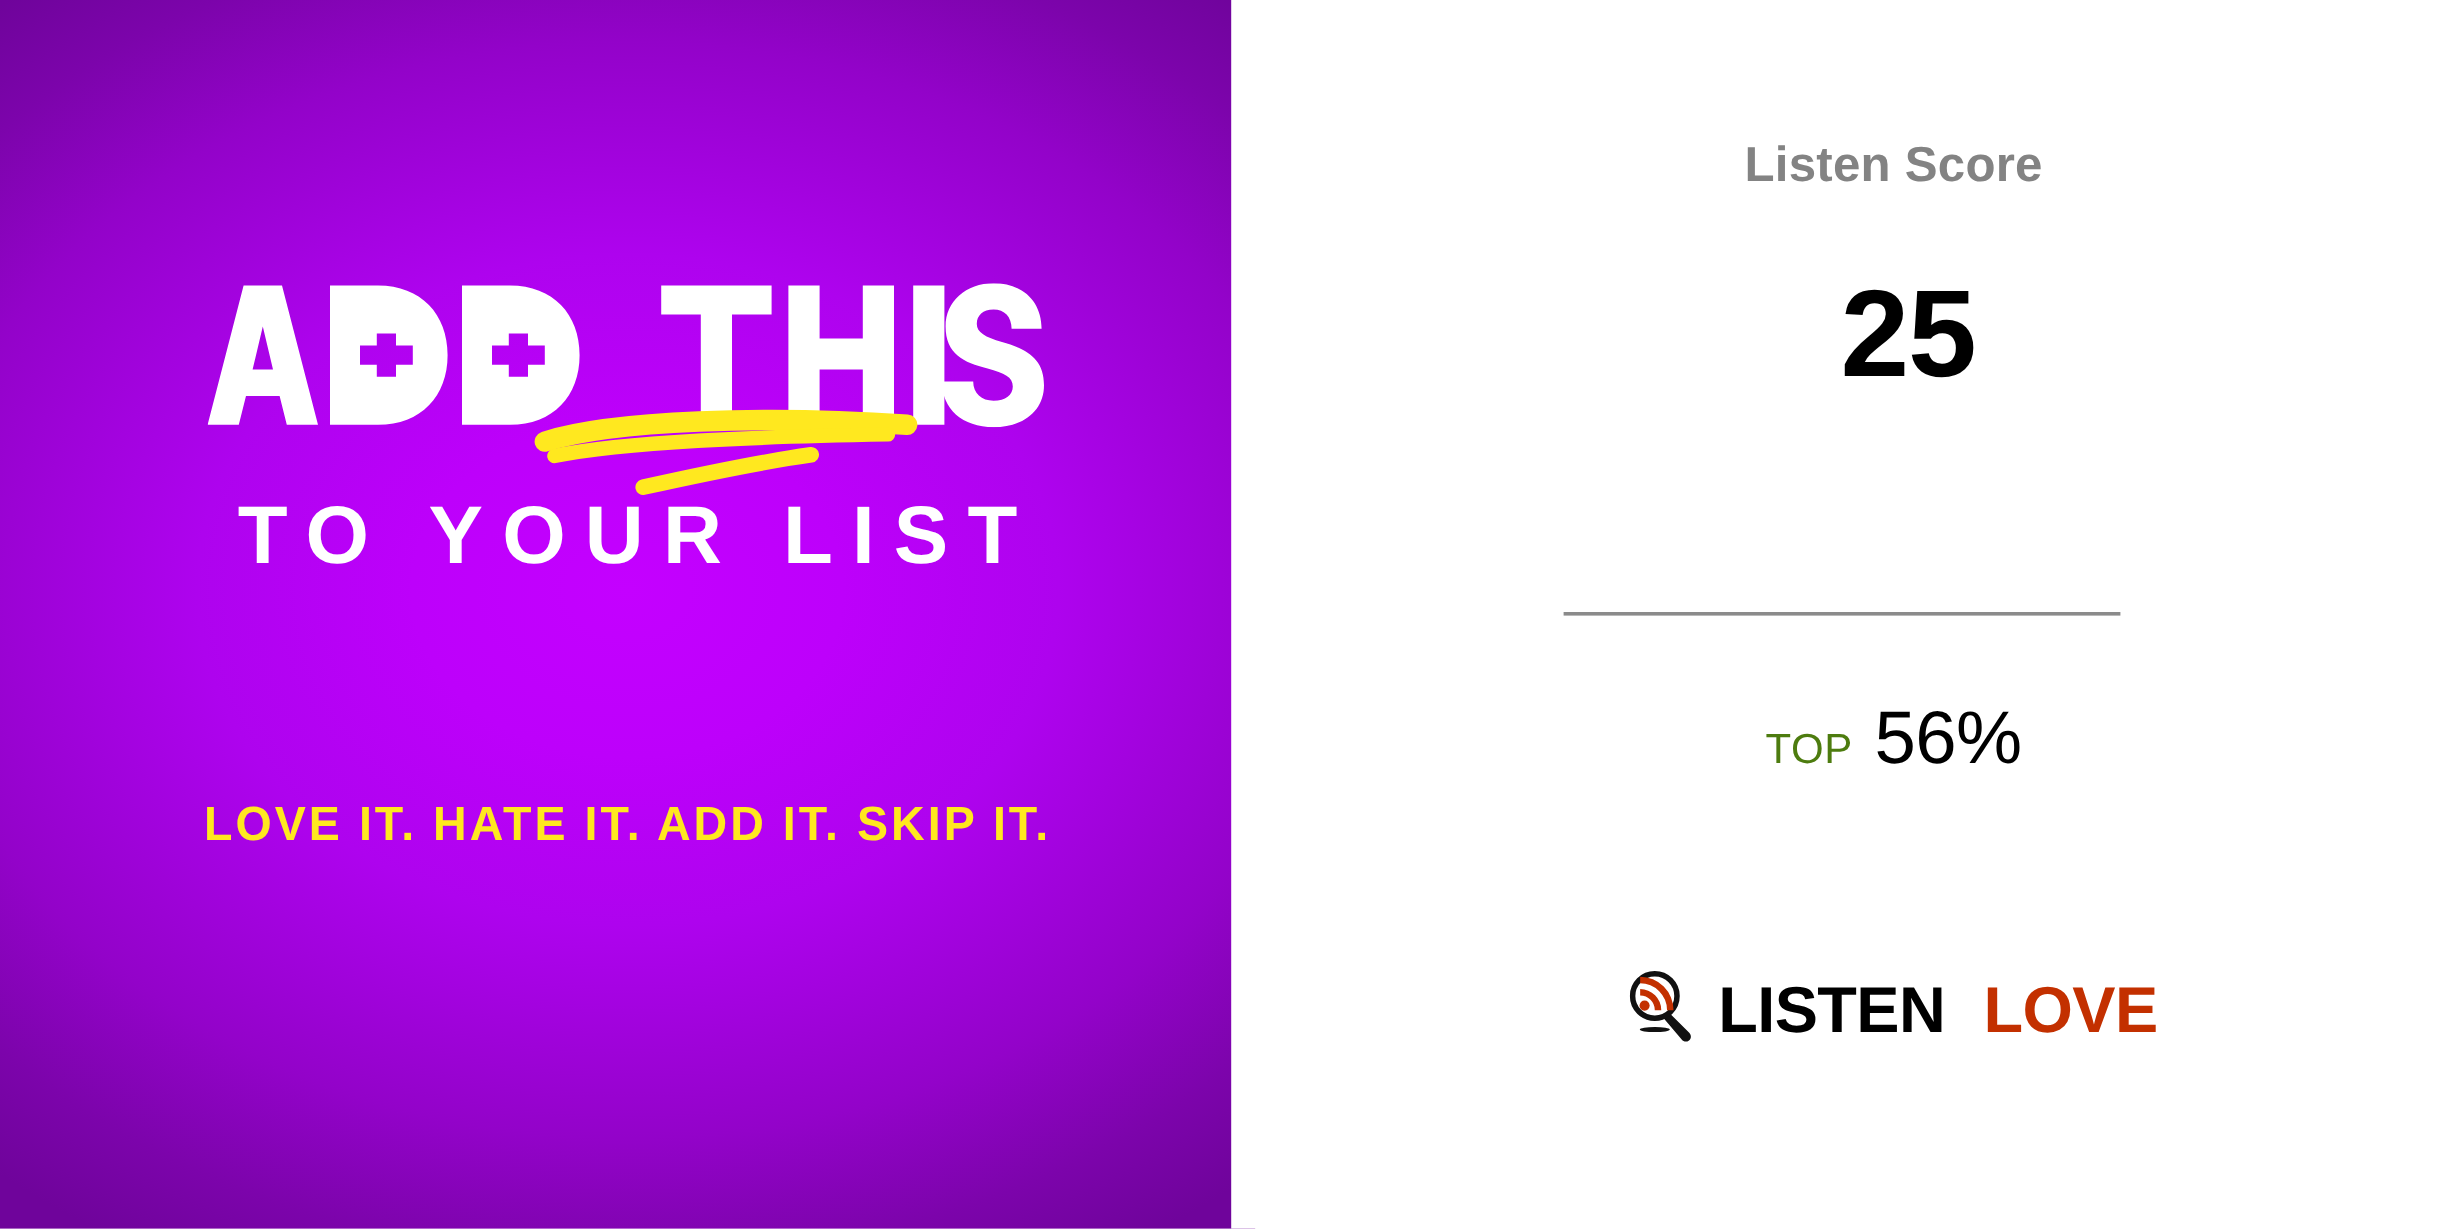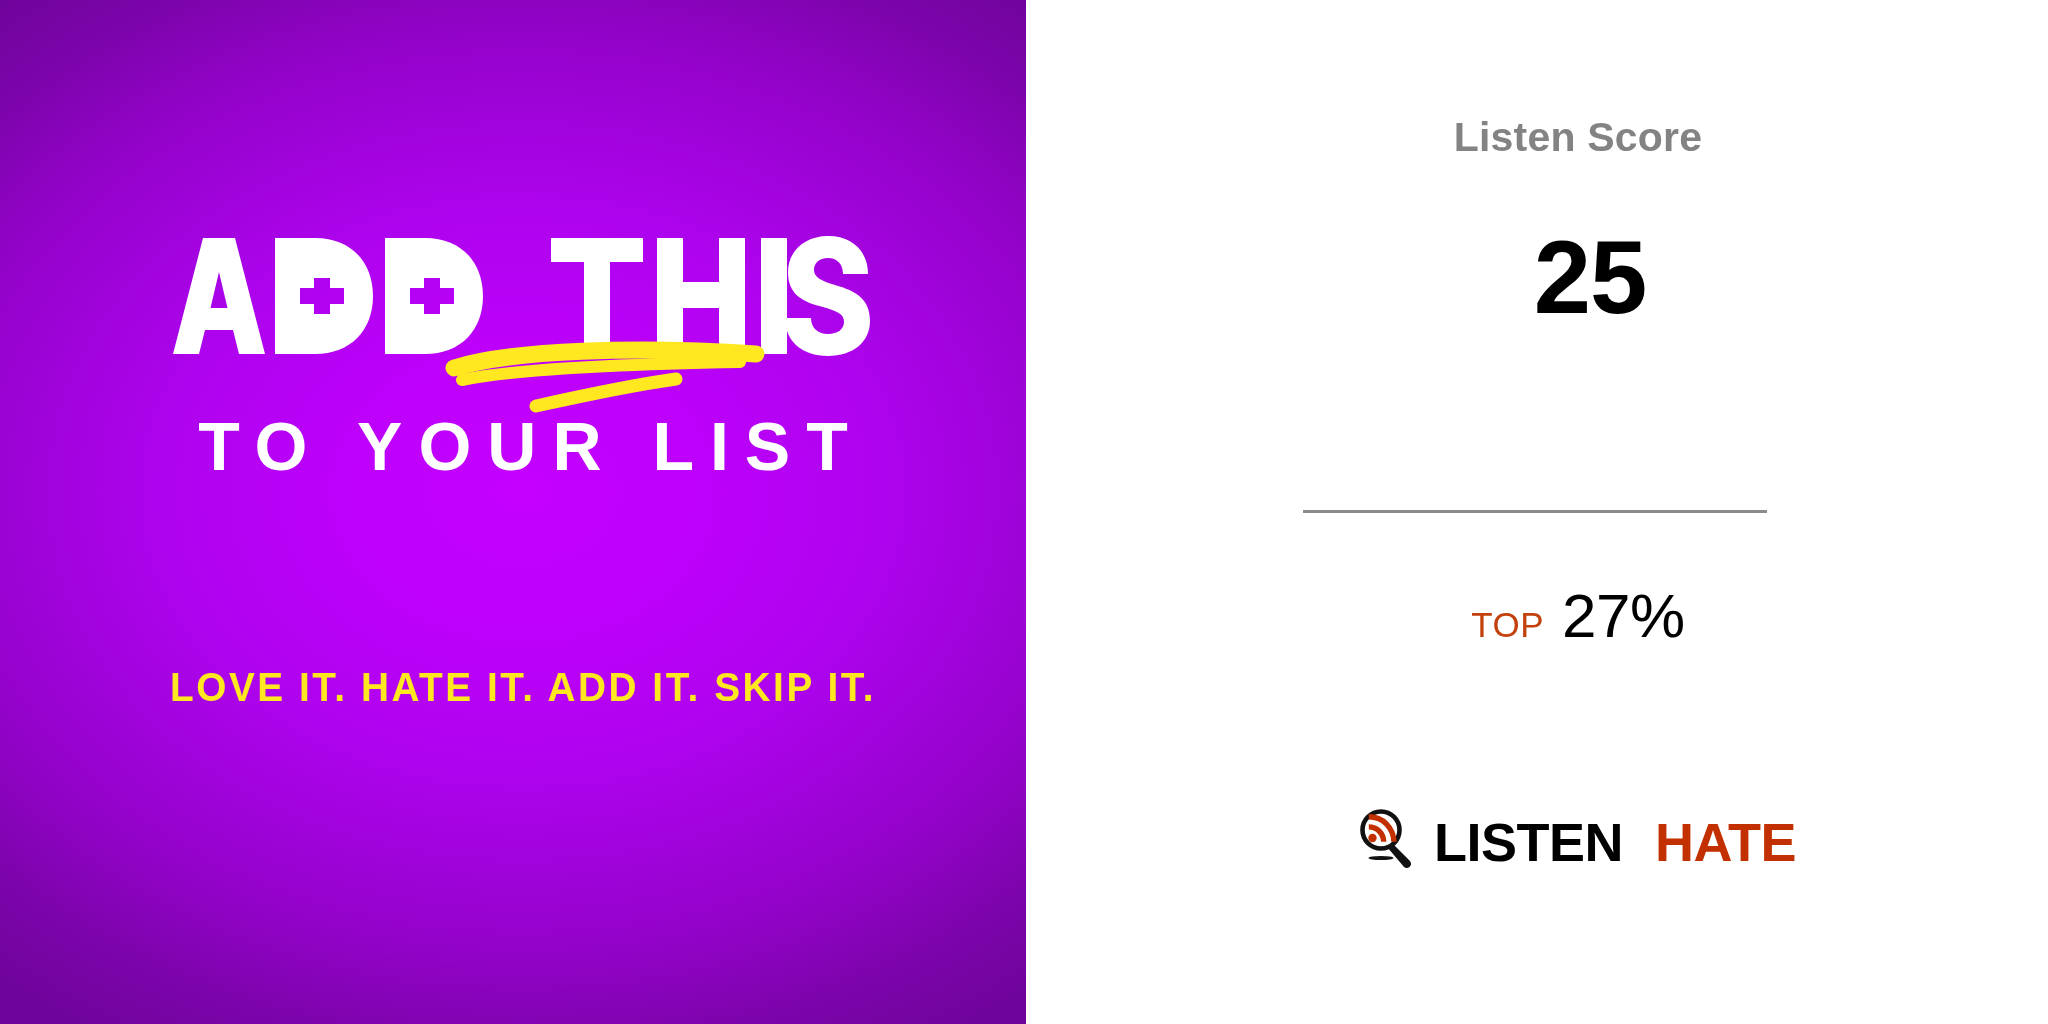--- a/index.html
+++ b/index.html
@@ -160,21 +160,21 @@
     left: 0;
     right: 0;
     top: 585px;
     display: flex;
     align-items: baseline;
     justify-content: center;
     gap: 18px;
     white-space: nowrap;
   }
   .rank-top {
-    color: #c2410c;
+    color: #4d7c0f;
     font-family: "Liberation Sans", sans-serif;
     font-weight: 400;
     font-size: 35px;
     letter-spacing: 0.5px;
     line-height: 1.0;
   }
   .rank-pct {
     color: #000000;
     font-family: "Liberation Sans", sans-serif;
     font-weight: 400;
@@ -269,21 +269,21 @@
   <div class="score-card">
 
     <div class="score-title">Listen Score</div>
 
     <div class="score-value">25</div>
 
     <div class="score-divider"></div>
 
     <div class="rank-row">
       <span class="rank-top">TOP</span>
-      <span class="rank-pct">27%</span>
+      <span class="rank-pct">56%</span>
     </div>
 
     <div class="brand">
       <span class="brand-icon">
         <svg width="56" height="60" viewBox="0 0 56 60" xmlns="http://www.w3.org/2000/svg">
 
           <path d="M31.5 33.5 L49.5 51.5 C51.6 53.6 51.6 56.4 49.5 58
                    C47.4 59.6 45 59.2 43.4 57.2 L27.5 38.5 Z" fill="#111111"></path>
 
           <circle cx="21" cy="21" r="18.5" fill="none" stroke="#111111" stroke-width="4.6"></circle>
@@ -293,17 +293,17 @@
             <path d="M8.8 20.6 A12.2 12.2 0 0 1 21 32.8 L26.4 32.8
                      A17.6 17.6 0 0 0 8.8 15.2 Z"></path>
             <path d="M8.8 10.4 A22.4 22.4 0 0 1 31.2 32.8 L36.6 32.8
                      A27.8 27.8 0 0 0 8.8 5 Z"></path>
           </g>
 
           <ellipse cx="21" cy="49" rx="12.5" ry="2.1" fill="#111111"></ellipse>
         </svg>
       </span>
       <span class="brand-word brand-listen">LISTEN</span>
-      <span class="brand-word brand-notes">HATE</span>
+      <span class="brand-word brand-notes">LOVE</span>
     </div>
 
   </div>
 </div>
 
 </body></html>

